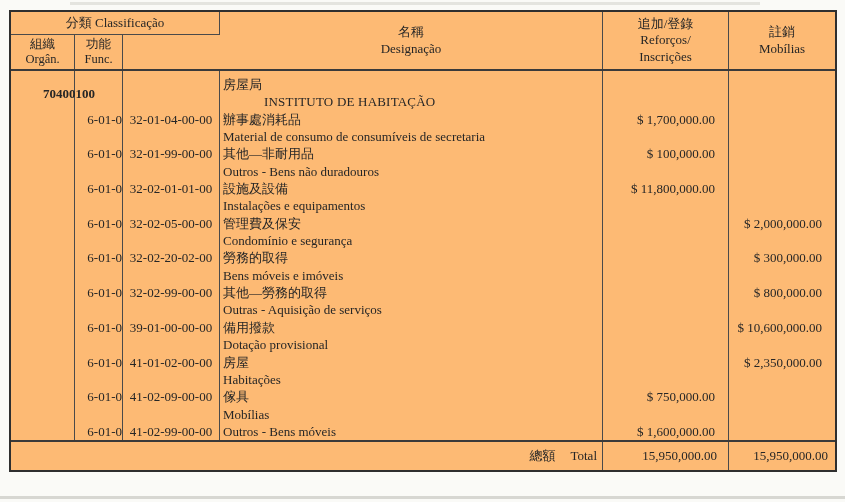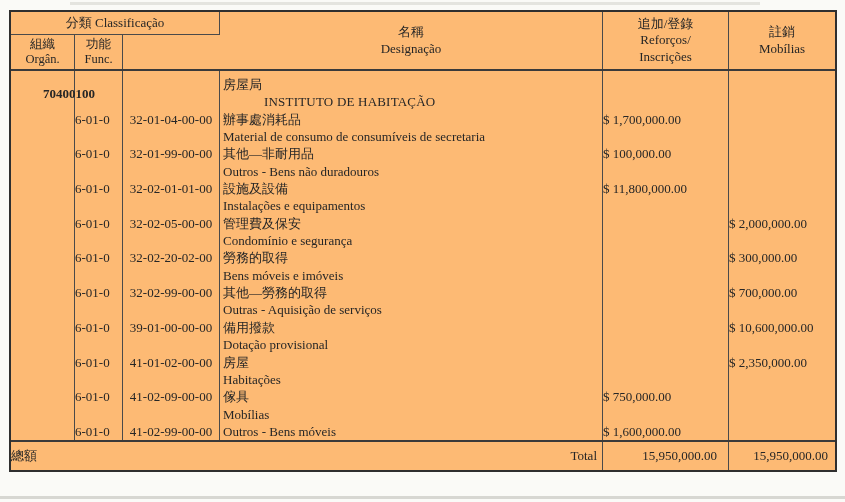--- a/index.html
+++ b/index.html
@@ -39,34 +39,34 @@
   .h-desig{ grid-area:1/4/3/5; }
   .h-ref  { grid-area:1/5/3/6; }
   .h-anul { grid-area:1/6/3/7; }
   .h-tall { display:flex; flex-direction:column; align-items:center; justify-content:center;
             font-size:13px; line-height:16.5px; }
 
   
   .tbody { grid-auto-rows:min-content; }
   .c { font-size:13px; line-height:17.35px; white-space:nowrap; }
   .c.org  { text-align:center; font-weight:bold; }
-  .c.func { text-align:left; }
+  .c.func { text-align:right; }
   .c.econ { text-align:center; }
   .c.desig{ padding-left:3px; }
-  .c.ref, .c.anul { padding-right:13px; }
+  .c.ref, .c.anul { text-align:right; padding-right:13px; }
   .pad-top { padding-top:5px; }
   .org-offset { padding-top:14px;padding-left:32px; }
   .row0-pt { font-weight:normal; letter-spacing:0.2px;margin-left:41px; }
 
   
   .tfoot {
     display:grid; grid-template-columns:592px 126px 1fr;
     border-top:2px solid #3a3a3a; height:30px; font-size:13px;
   }
-  .t-label { display:flex; align-items:center; justify-content:space-between; gap:7px;
+  .t-label { display:flex; align-items:center; justify-content:flex-end; gap:15px;
              padding-right:5px; border-right:1px solid #4a4a4a; }
   .t-ref   { display:flex; align-items:center; justify-content:flex-end;
              padding-right:11px; border-right:1px solid #4a4a4a; }
   .t-anul  { display:flex; align-items:center; justify-content:flex-end; padding-right:7px; }
 </style>
 </head>
 <body>
 
 <div class="page">
   <div class="scan-top"></div>
@@ -162,21 +162,21 @@
       <div class="c anul">$ 300,000.00</div>
 
       <div class="c org br"></div>
       <div class="c func br">6-01-0</div>
       <div class="c econ br">32-02-99-00-00</div>
       <div class="c desig br">
         <div class="zh">其他—勞務的取得</div>
         <div class="pt">Outras - Aquisição de serviços</div>
       </div>
       <div class="c ref br"></div>
-      <div class="c anul">$ 700,000.00</div>
+      <div class="c anul">$ 800,000.00</div>
 
       <div class="c org br"></div>
       <div class="c func br">6-01-0</div>
       <div class="c econ br">39-01-00-00-00</div>
       <div class="c desig br">
         <div class="zh">備用撥款</div>
         <div class="pt">Dotação provisional</div>
       </div>
       <div class="c ref br"></div>
       <div class="c anul">$ 10,600,000.00</div>

